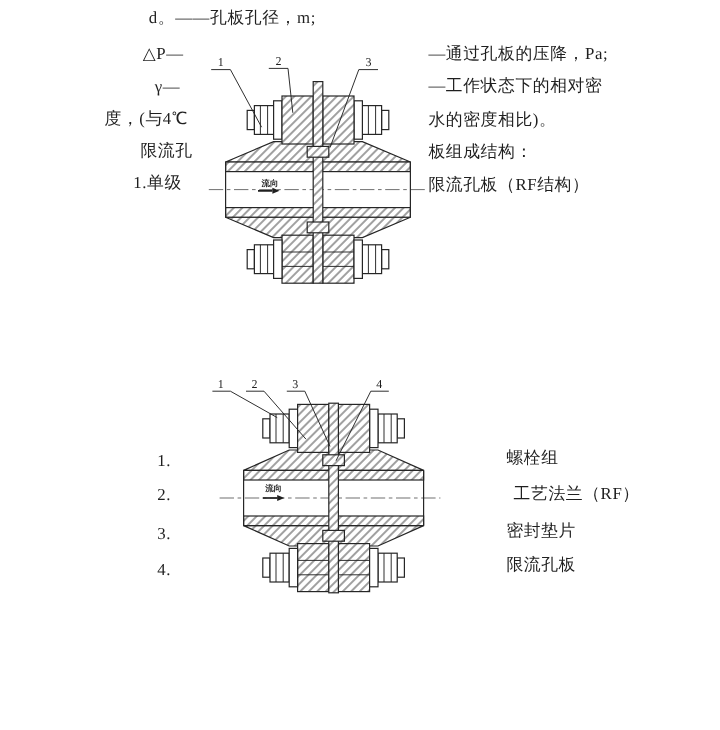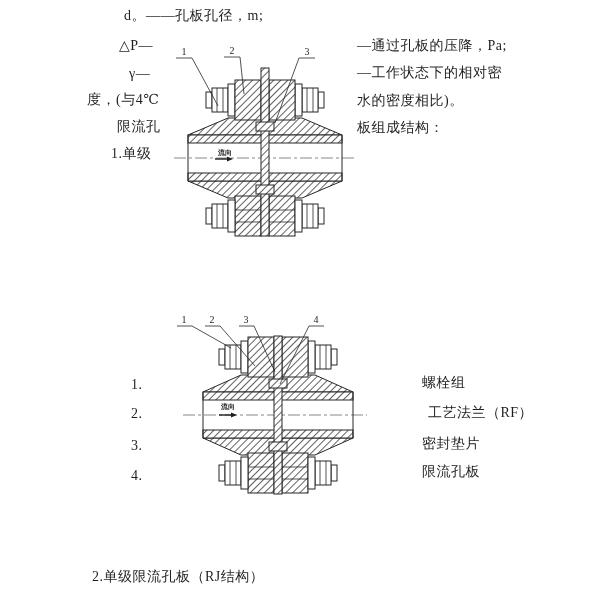--- a/index.html
+++ b/index.html
@@ -1,18 +1,18 @@
 <!DOCTYPE html>
 <html><head>
 <meta charset="utf-8">
 <style>
   html,body{margin:0;padding:0;background:#fff;}
   .page{position:relative;width:600px;height:608px;background:#ffffff;overflow:hidden;
         font-family:"Liberation Serif","DejaVu Serif",serif;color:#1f1f1f;}
-  .t{position:absolute;font-size:14px;line-height:1.2;white-space:nowrap;letter-spacing:0.5px;}
+  .t{position:absolute;font-size:14px;line-height:1.2;white-space:nowrap;letter-spacing:0.5px;font-family:Liberation Serif, serif;}
   .fig{position:absolute;}
   svg text{font-family:"Liberation Serif","DejaVu Serif",serif;fill:#1f1f1f;}
   svg .ol{stroke:#262626;stroke-width:1;fill:none;}
   svg .thin{stroke:#262626;stroke-width:0.8;fill:none;}
   svg .hatch{stroke:#262626;stroke-width:1;}
   svg .white{fill:#ffffff;stroke:#262626;stroke-width:1;}
   svg .cl{stroke:#555;stroke-width:0.7;stroke-dasharray:12 3 3 3;fill:none;}
   svg .leader{stroke:#262626;stroke-width:0.8;fill:none;}
   svg .callout-num{font-size:10px;}
   svg .flow-t{font-size:7px;font-weight:bold;}
@@ -26,20 +26,21 @@
   <span class="t" style="left:119px;top:38px">△P—</span>
   <span class="t" style="left:129px;top:66px">γ—</span>
   <span class="t" style="left:87px;top:92px">度，(与4℃</span>
   <span class="t" style="left:117px;top:119px">限流孔</span>
   <span class="t" style="left:111px;top:146px">1.单级</span>
 
   <span class="t" style="left:357px;top:38px">—通过孔板的压降，Pa;</span>
   <span class="t" style="left:357px;top:65px">—工作状态下的相对密</span>
   <span class="t" style="left:357px;top:120px">板组成结构：</span>
   <span class="t" style="left:357px;top:93px">水的密度相比)。</span>
+  <span class="t" style="left:357px;top:147px">限流孔板（RF结构）</span>
 
   <svg class="fig" style="left:170px;top:46px" width="190" height="210" viewBox="0 0 190 210">
     <defs>
       <pattern id="hA" patternUnits="userSpaceOnUse" width="5" height="5" patternTransform="rotate(45)">
         <rect width="5" height="5" fill="#ffffff"></rect>
         <line x1="2.5" y1="0" x2="2.5" y2="5" stroke="#3a3a3a" stroke-width="0.8"></line>
       </pattern>
     </defs>
 
     <g>
@@ -200,15 +201,14 @@
   <span class="t" style="left:131px;top:377px">1.</span>
   <span class="t" style="left:131px;top:406px">2.</span>
   <span class="t" style="left:131px;top:438px">3.</span>
   <span class="t" style="left:131px;top:468px">4.</span>
 
   <span class="t" style="left:422px;top:375px">螺栓组</span>
   <span class="t" style="left:428px;top:405px">工艺法兰（RF）</span>
   <span class="t" style="left:422px;top:436px">密封垫片</span>
   <span class="t" style="left:422px;top:464px">限流孔板</span>
 
-  <span class="t" style="left:92px;top:569px">2.单级限流孔板（RJ结构）</span>
 
 </div>
 
 </body></html>

